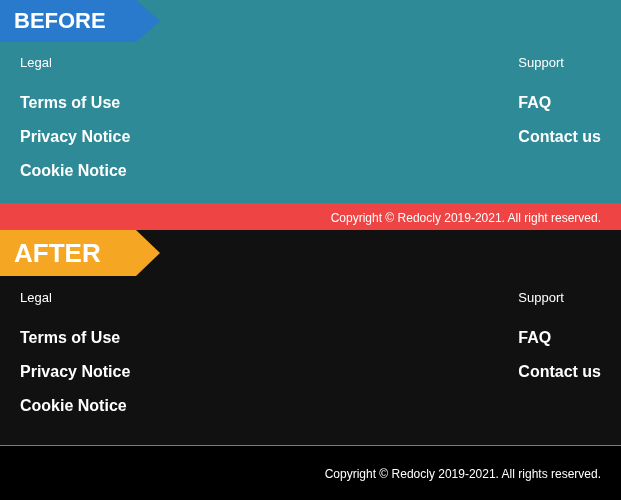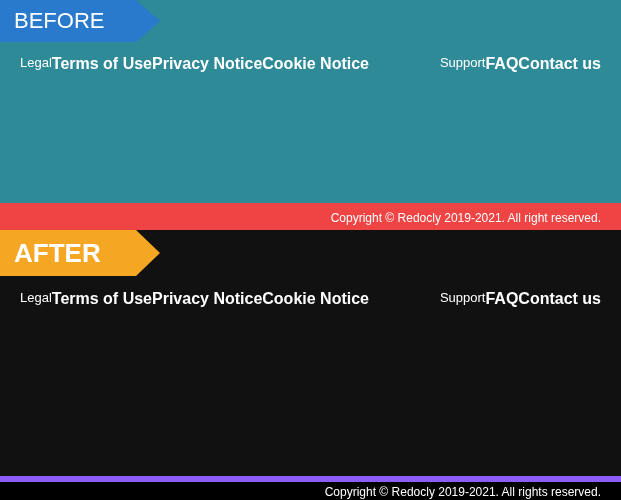--- a/index.html
+++ b/index.html
@@ -4,21 +4,21 @@
   <style>
     * { margin: 0; padding: 0; box-sizing: border-box; }
     body { width: 621px; height: 500px; font-family: Arial, sans-serif; overflow: hidden; }
 
     
     .before-label {
       position: absolute;
       top: 0; left: 0;
       background: #2979cc;
       color: white;
-      font-weight: normal;
+      font-weight: bold;
       font-size: 22px;
       padding: 8px 20px 8px 14px;
       clip-path: polygon(0 0, 85% 0, 100% 50%, 85% 100%, 0 100%);
       z-index: 10;
       width: 160px;
       height: 42px;
       display: flex;
       align-items: center;
     }
 
@@ -31,22 +31,22 @@
     }
 
     .before-section .footer-content {
       padding: 55px 20px 10px 20px;
       display: flex;
       justify-content: space-between;
     }
 
     .footer-col {
       display: flex;
-      flex-direction: row;
-      gap: 0;
+      flex-direction: column;
+      gap: 12px;
     }
 
     .footer-col-heading {
       color: white;
       font-size: 13px;
       font-weight: normal;
       margin-bottom: 12px;
     }
 
     .footer-link {
@@ -88,23 +88,23 @@
       display: flex;
       justify-content: space-between;
     }
 
     .after-copyright {
       position: absolute;
       bottom: 0;
       left: 0;
       right: 0;
       background: #000000;
-      padding: 0 20px;
+      padding: 18px 20px;
       text-align: right;
-      border-top: 6px solid #8b5cf6;
+      border-top: 1px solid #8b5cf6;
     }
 
     .after-copyright span {
       color: white;
       font-size: 12px;
     }
 
     
     .between-bar {
       position: absolute;

